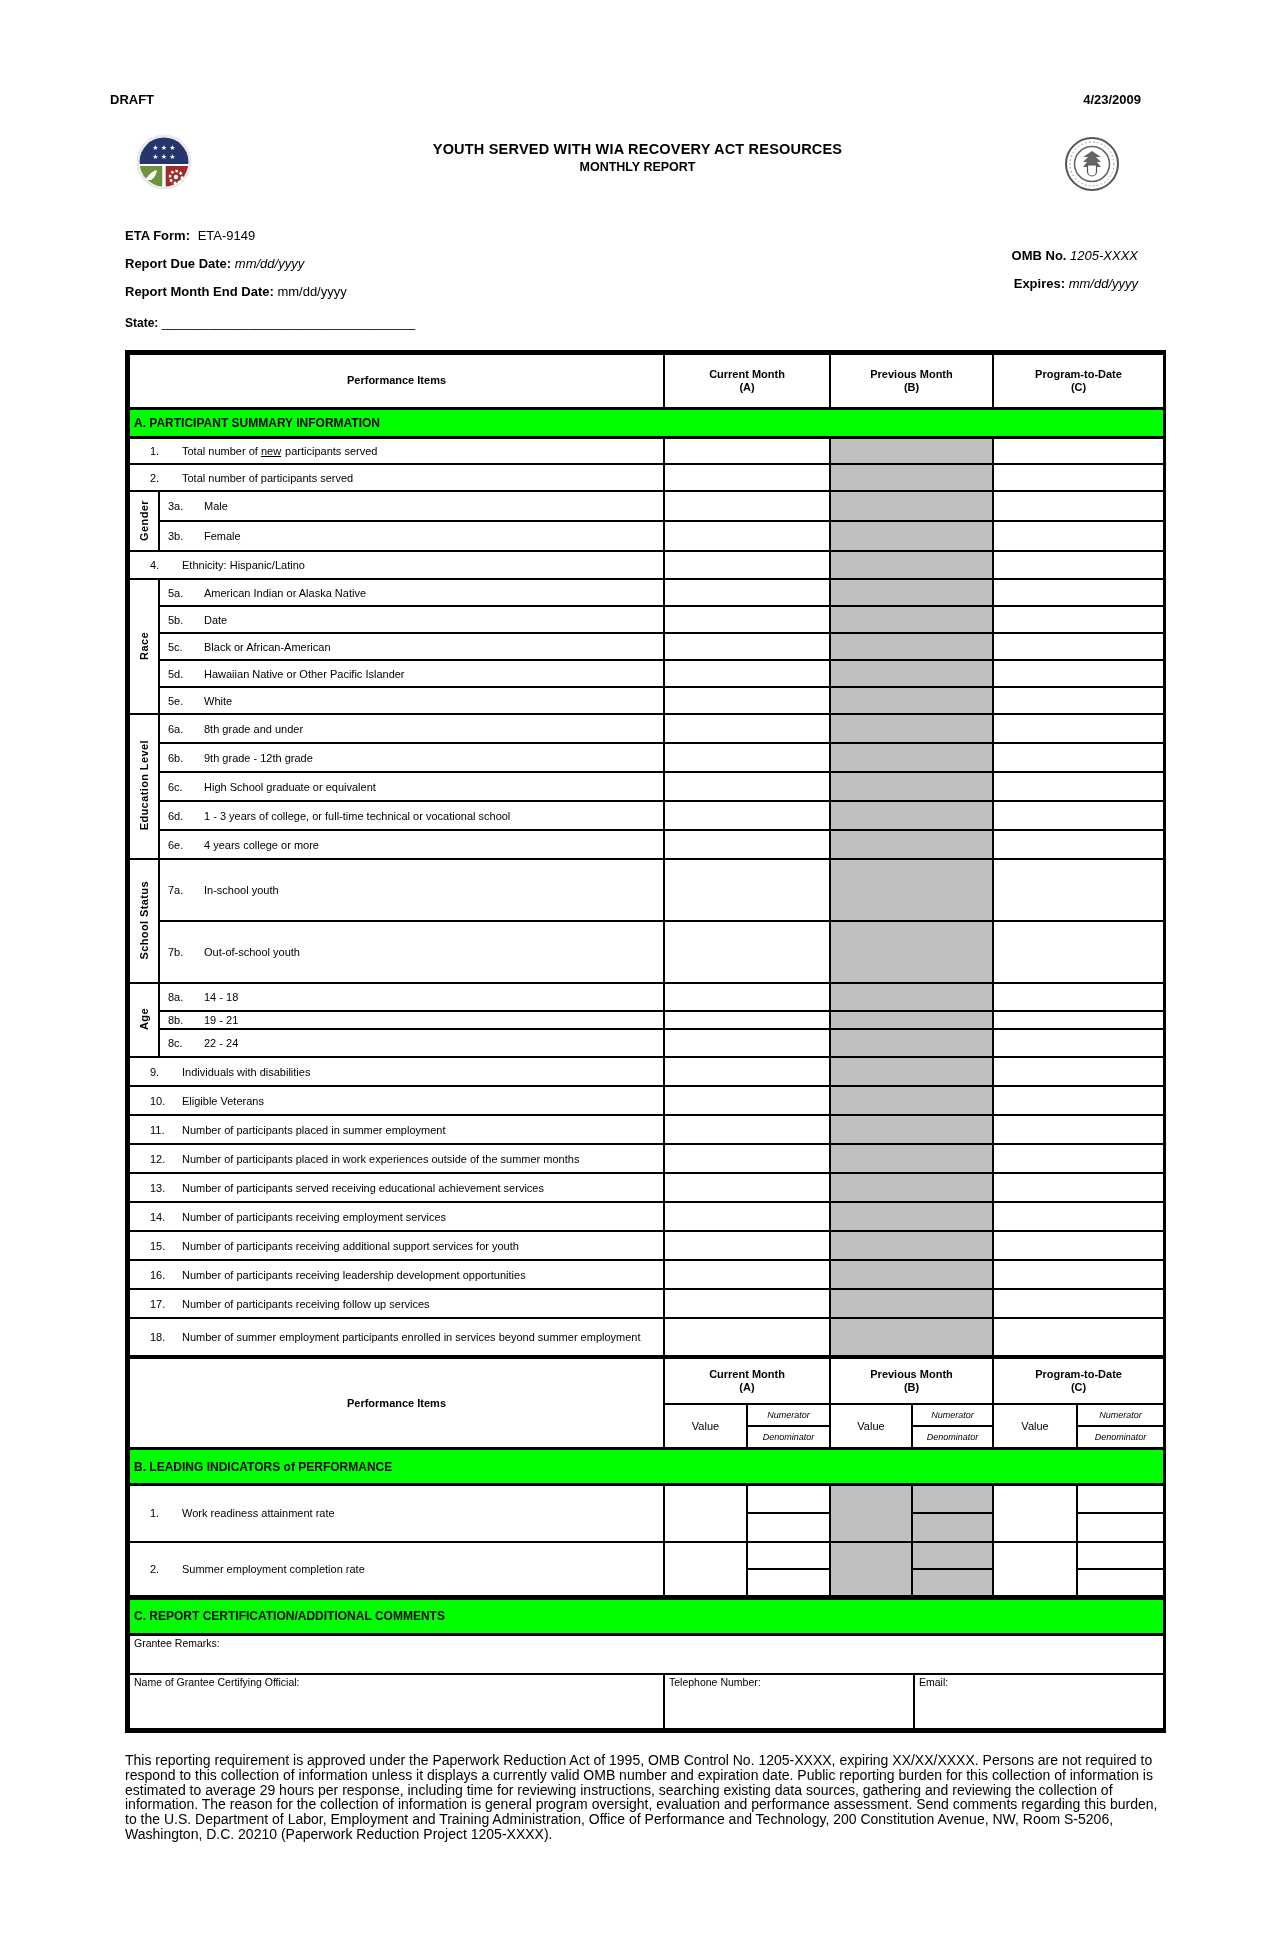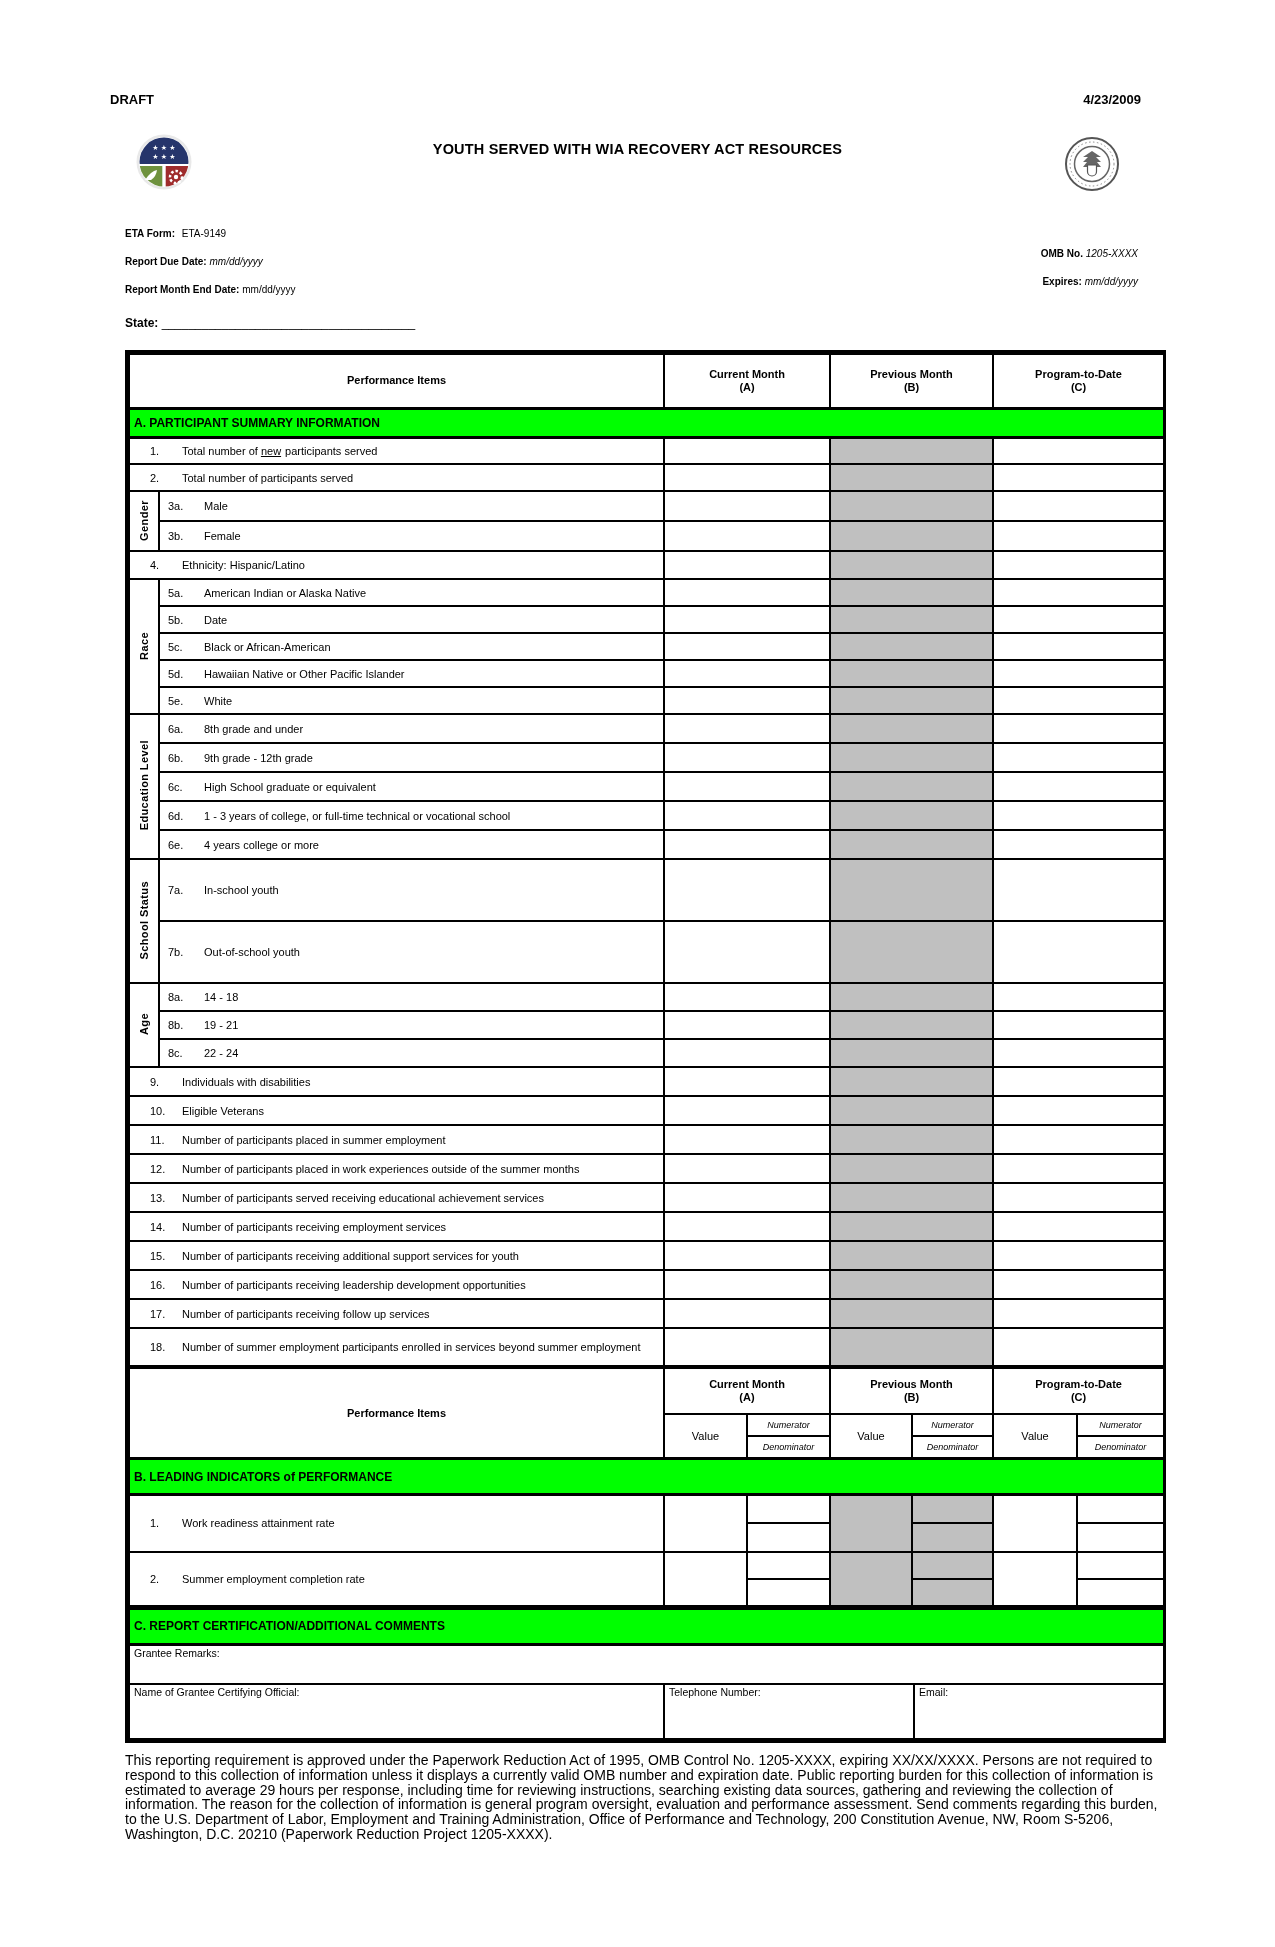--- a/index.html
+++ b/index.html
@@ -9,21 +9,21 @@
   .b{font-weight:bold;}
   .i{font-style:italic;}
   
   .draft{left:110px;top:92px;font-size:13px;font-weight:bold;}
   .hdate{right:134px;top:92px;font-size:13px;font-weight:bold;}
   .titleblk{left:0;right:0;top:141px;text-align:center;}
   .title1{font-size:14.5px;font-weight:bold;letter-spacing:.2px;}
   .title2{font-size:12.5px;font-weight:bold;margin-top:3px;}
   .logo{left:135px;top:133px;width:58px;height:58px;}
   .seal{left:1064px;top:136px;width:56px;height:56px;}
-  .meta{font-size:10px;}
+  .meta{font-size:13px;}
   .meta .lab{font-weight:bold;}
   .etaLine{left:125px;top:228px;}
   .dueLine{left:125px;top:256px;}
   .monthEndLine{left:125px;top:284px;}
   .ombLine{right:137px;top:248px;text-align:right;}
   .expLine{right:137px;top:276px;text-align:right;}
   .stateLine{left:125px;top:316px;font-size:12px;}
   
   .table-wrap{position:absolute;left:125px;top:350px;width:1035px;border:3px solid #000;}
   table{border-collapse:collapse;table-layout:fixed;width:1035px;}
@@ -56,20 +56,21 @@
 </head>
 <body>
 
 <div class="page">
 
   <div class="abs draft">DRAFT</div>
   <div class="abs hdate">4/23/2009</div>
 
   <div class="abs titleblk">
     <div class="title1">YOUTH SERVED WITH WIA RECOVERY ACT RESOURCES</div>
+    <div class="title2">MONTHLY REPORT</div>
   </div>
 
   <div class="abs logo">
     <svg width="58" height="58" viewBox="0 0 58 58">
       <circle cx="29" cy="29" r="27.5" fill="#e9e9e9"></circle>
       <circle cx="29" cy="29" r="25" fill="#ffffff"></circle>
       <clipPath id="lc">
           <circle cx="29" cy="29" r="24.5"></circle>
         </clipPath>
       <g clip-path="url(#lc)">
@@ -355,21 +356,21 @@
         <td class="lbl sub">
               <div class="li">
                 <span class="num">8a.</span>
                 <span class="txt">14 - 18</span>
               </div>
             </td>
         <td></td>
         <td class="shaded"></td>
         <td></td>
       </tr>
-      <tr style="height:28px">
+      <tr style="height:18px">
         <td class="lbl sub">
               <div class="li">
                 <span class="num">8b.</span>
                 <span class="txt">19 - 21</span>
               </div>
             </td>
         <td></td>
         <td class="shaded"></td>
         <td></td>
       </tr>

